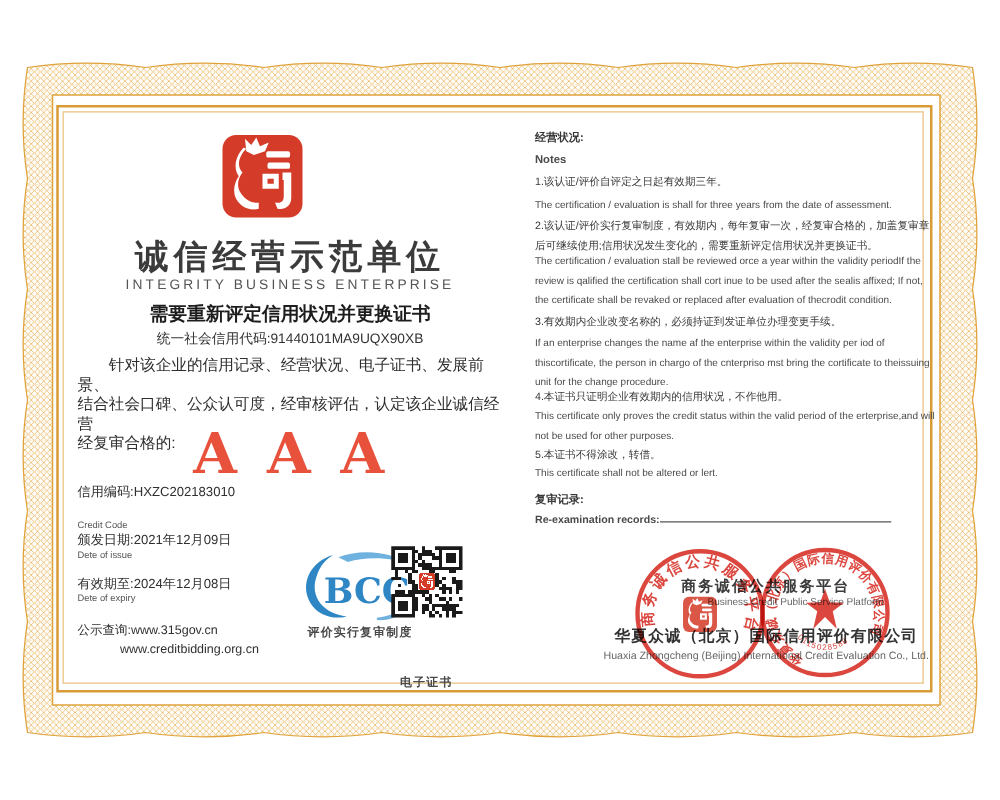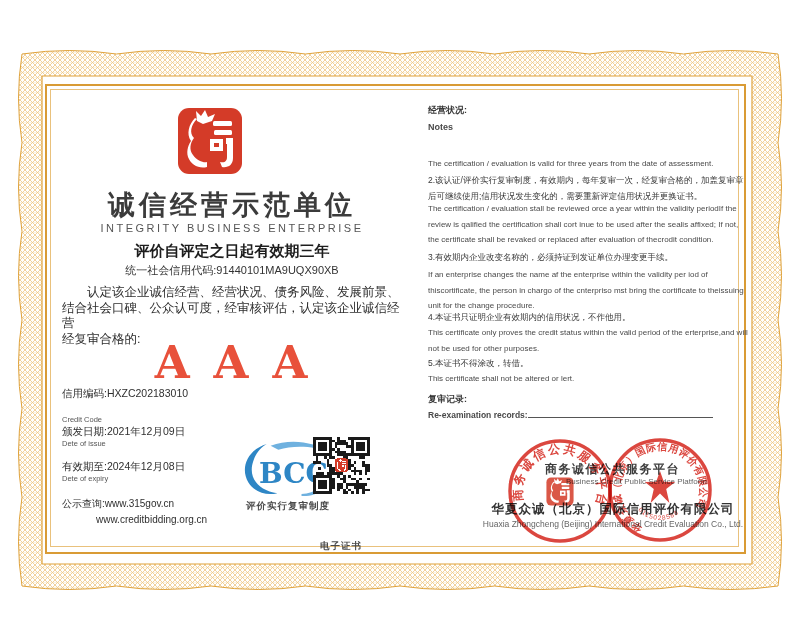--- a/index.html
+++ b/index.html
@@ -81,25 +81,25 @@
 
   <div class="abs" id="rule-outer"></div>
   <div class="abs" id="rule-inner"></div>
 
   <svg class="abs" style="left:177px;top:105px" width="66" height="72" viewBox="0 0 66 72">
     <use href="#xin" width="66" height="72"></use>
   </svg>
 
   <div class="abs ctr" id="title">诚信经营示范单位</div>
   <div class="abs ctr" id="subtitle">INTEGRITY BUSINESS ENTERPRISE</div>
-  <div class="abs ctr" id="company">评价自评定之日起有效期三年</div>
+  <div class="abs ctr" id="company">需要重新评定信用状况并更换证书</div>
   <div class="abs ctr" id="uscc">统一社会信用代码:91440101MA9UQX90XB</div>
 
   <div class="abs" id="statement">
-    <div class="indent">认定该企业诚信经营、经营状况、债务风险、发展前景、</div>
+    <div class="indent">针对该企业的信用记录、经营状况、电子证书、发展前景、</div>
     <div>结合社会口碑、公众认可度，经审核评估，认定该企业诚信经营</div>
     <div>经复审合格的:</div>
   </div>
 
   <div class="abs ctr" id="grade">AAA</div>
 
   <div class="abs cnline" id="credit-cn">信用编码:HXZC202183010</div>
   <div class="abs enline" id="credit-en">Credit Code</div>
   <div class="abs cnline" id="issue-cn">颁发日期:2021年12月09日</div>
   <div class="abs enline" id="issue-en">Dete of issue</div>
@@ -248,21 +248,22 @@
         <rect x="0" y="14" width="7" height="7"></rect>
         <rect x="1" y="15" width="5" height="5" fill="#fff"></rect>
         <rect x="2" y="16" width="3" height="3"></rect>
       </g>
     <use href="#xin" x="8" y="7.6" width="5" height="5.6"></use>
   </svg>
   <div class="abs ctr" id="qr-label">电子证书</div>
 
   <div class="abs note-cn bold" id="nh-cn">经营状况:</div>
   <div class="abs note-en bold" id="nh-en">Notes</div>
-  <div class="abs note-en" id="n1-en">The certification / evaluation is valid for three years from the date of assessment.</div>
+  <div class="abs note-cn" id="n1-cn">1.该认证/评价自评定之日起有效期三年。</div>
+  <div class="abs note-en" id="n1-en">The certification / evaluation is shall for three years from the date of assessment.</div>
   <div class="abs note-cn" id="n2-cn">2.该认证/评价实行复审制度，有效期内，每年复审一次，经复审合格的，加盖复审章后可继续使用;信用状况发生变化的，需要重新评定信用状况并更换证书。</div>
   <div class="abs note-en" id="n2-en">The certification / evaluation stall be reviewed orce a year within the validity periodIf the review is qalified the certification shall cort inue to be used after the sealis affixed; If not, the certificate shall be revaked or replaced after evaluation of thecrodit condition.</div>
   <div class="abs note-cn" id="n3-cn">3.有效期内企业改变名称的，必须持证到发证单位办理变更手续。</div>
   <div class="abs note-en" id="n3-en">If an enterprise changes the name af the enterprise within the validity per iod of thiscortificate, the person in chargo of the cnterpriso mst bring the cortificate to theissuing unit for the change procedure.</div>
   <div class="abs note-cn" id="n4-cn">4.本证书只证明企业有效期内的信用状况，不作他用。</div>
   <div class="abs note-en" id="n4-en">This certificate only proves the credit status within the valid period of the erterprise,and will not be used for other purposes.</div>
   <div class="abs note-cn" id="n5-cn">5.本证书不得涂改，转借。</div>
   <div class="abs note-en" id="n5-en">This certificate shall not be altered or lert.</div>
 
   <div class="abs note-cn bold" id="rv-cn">复审记录:</div>

